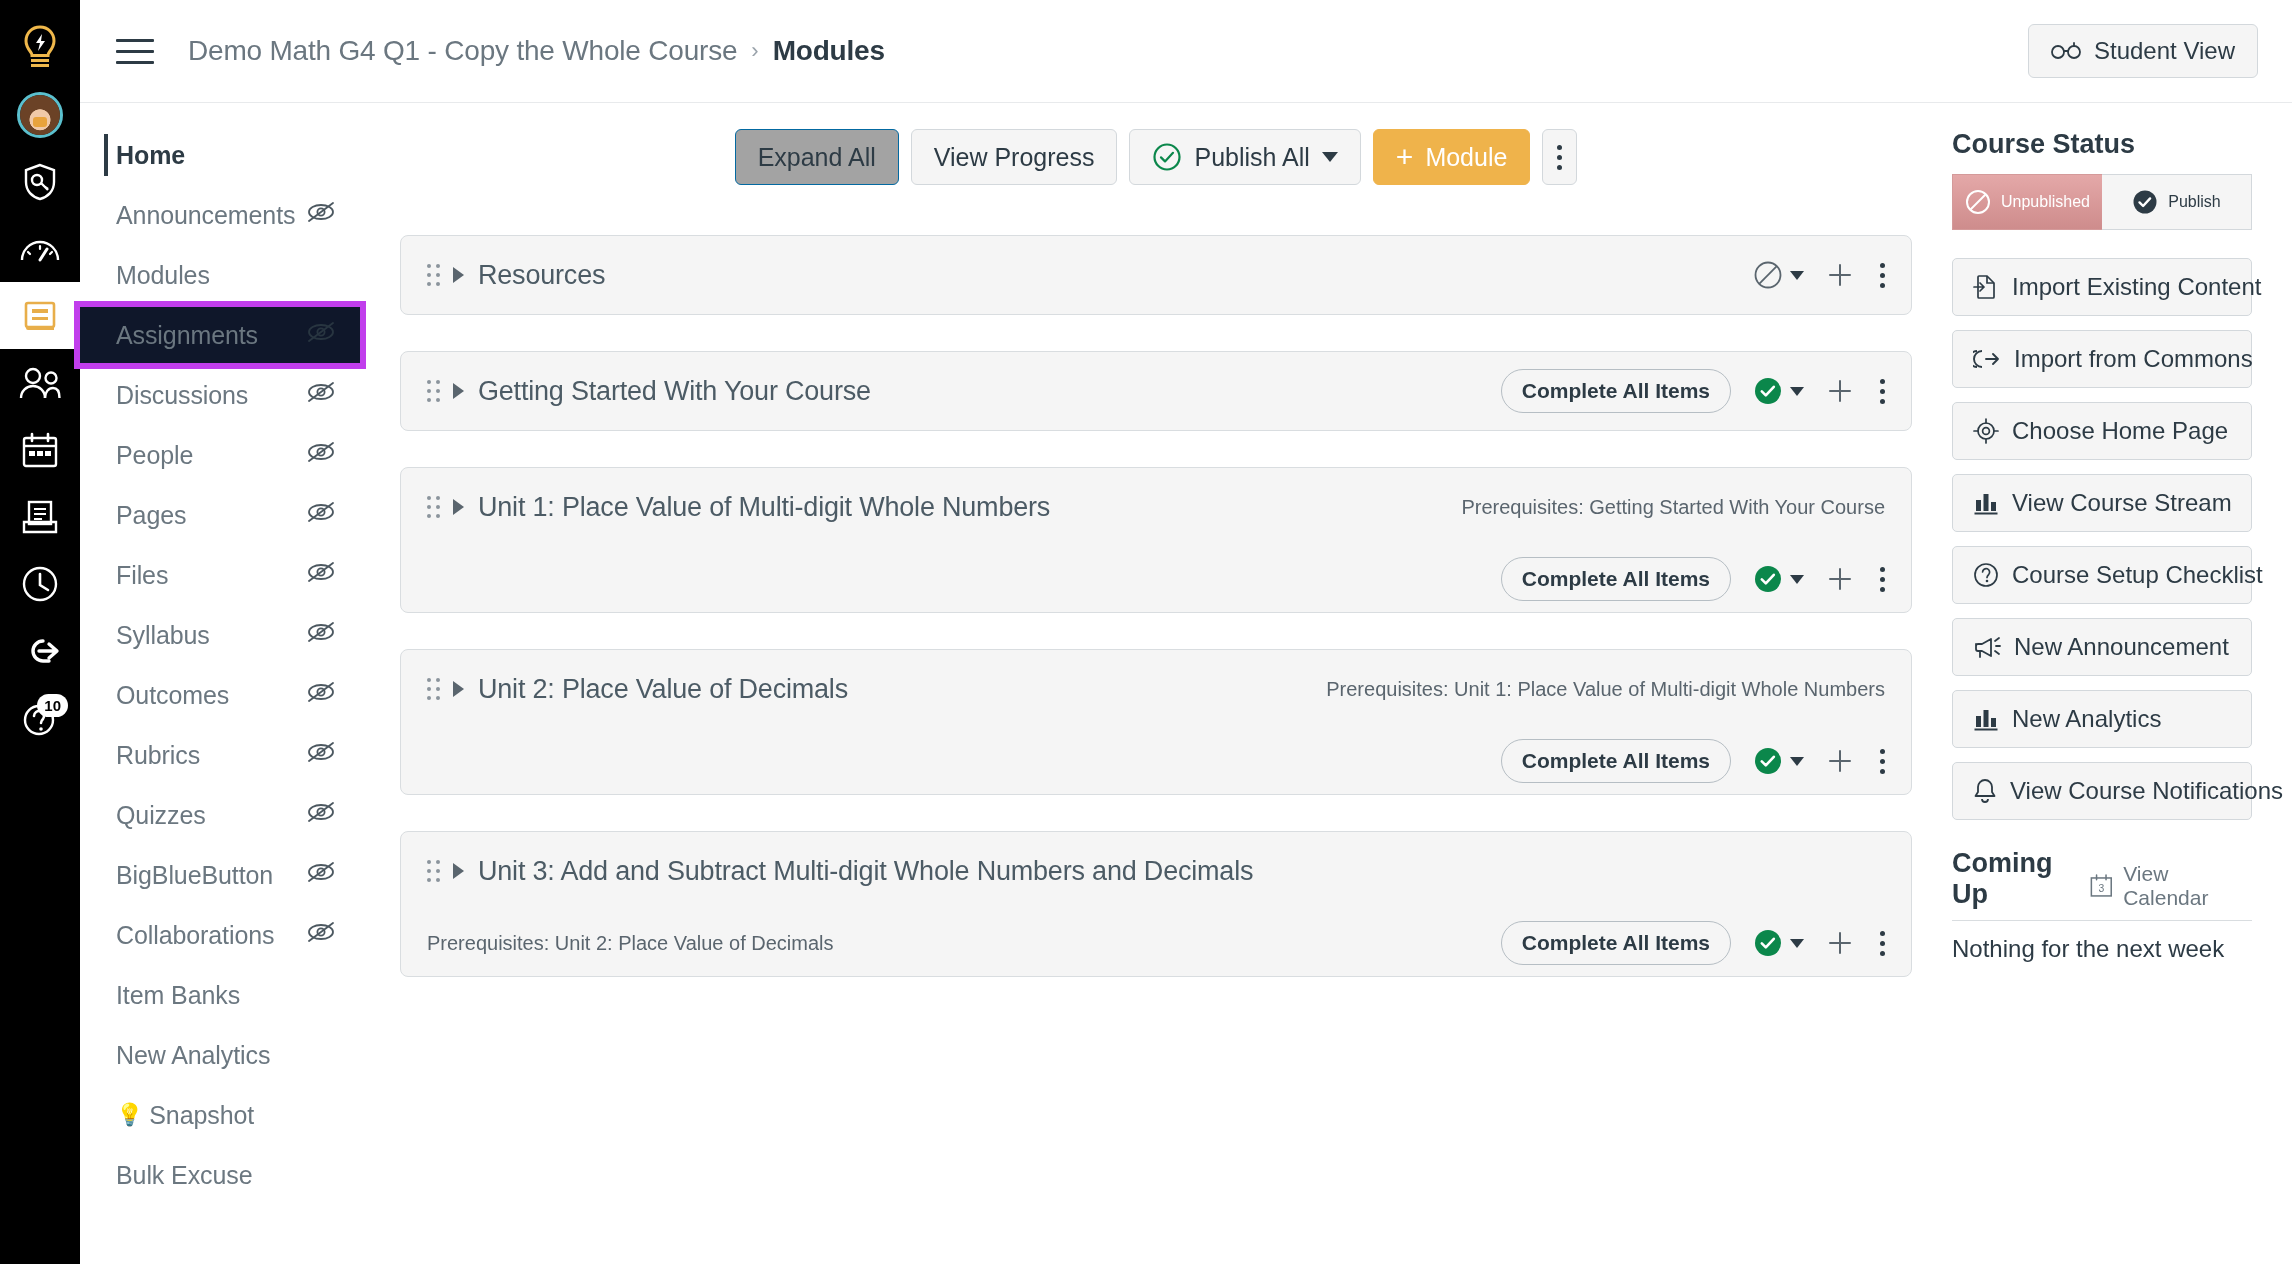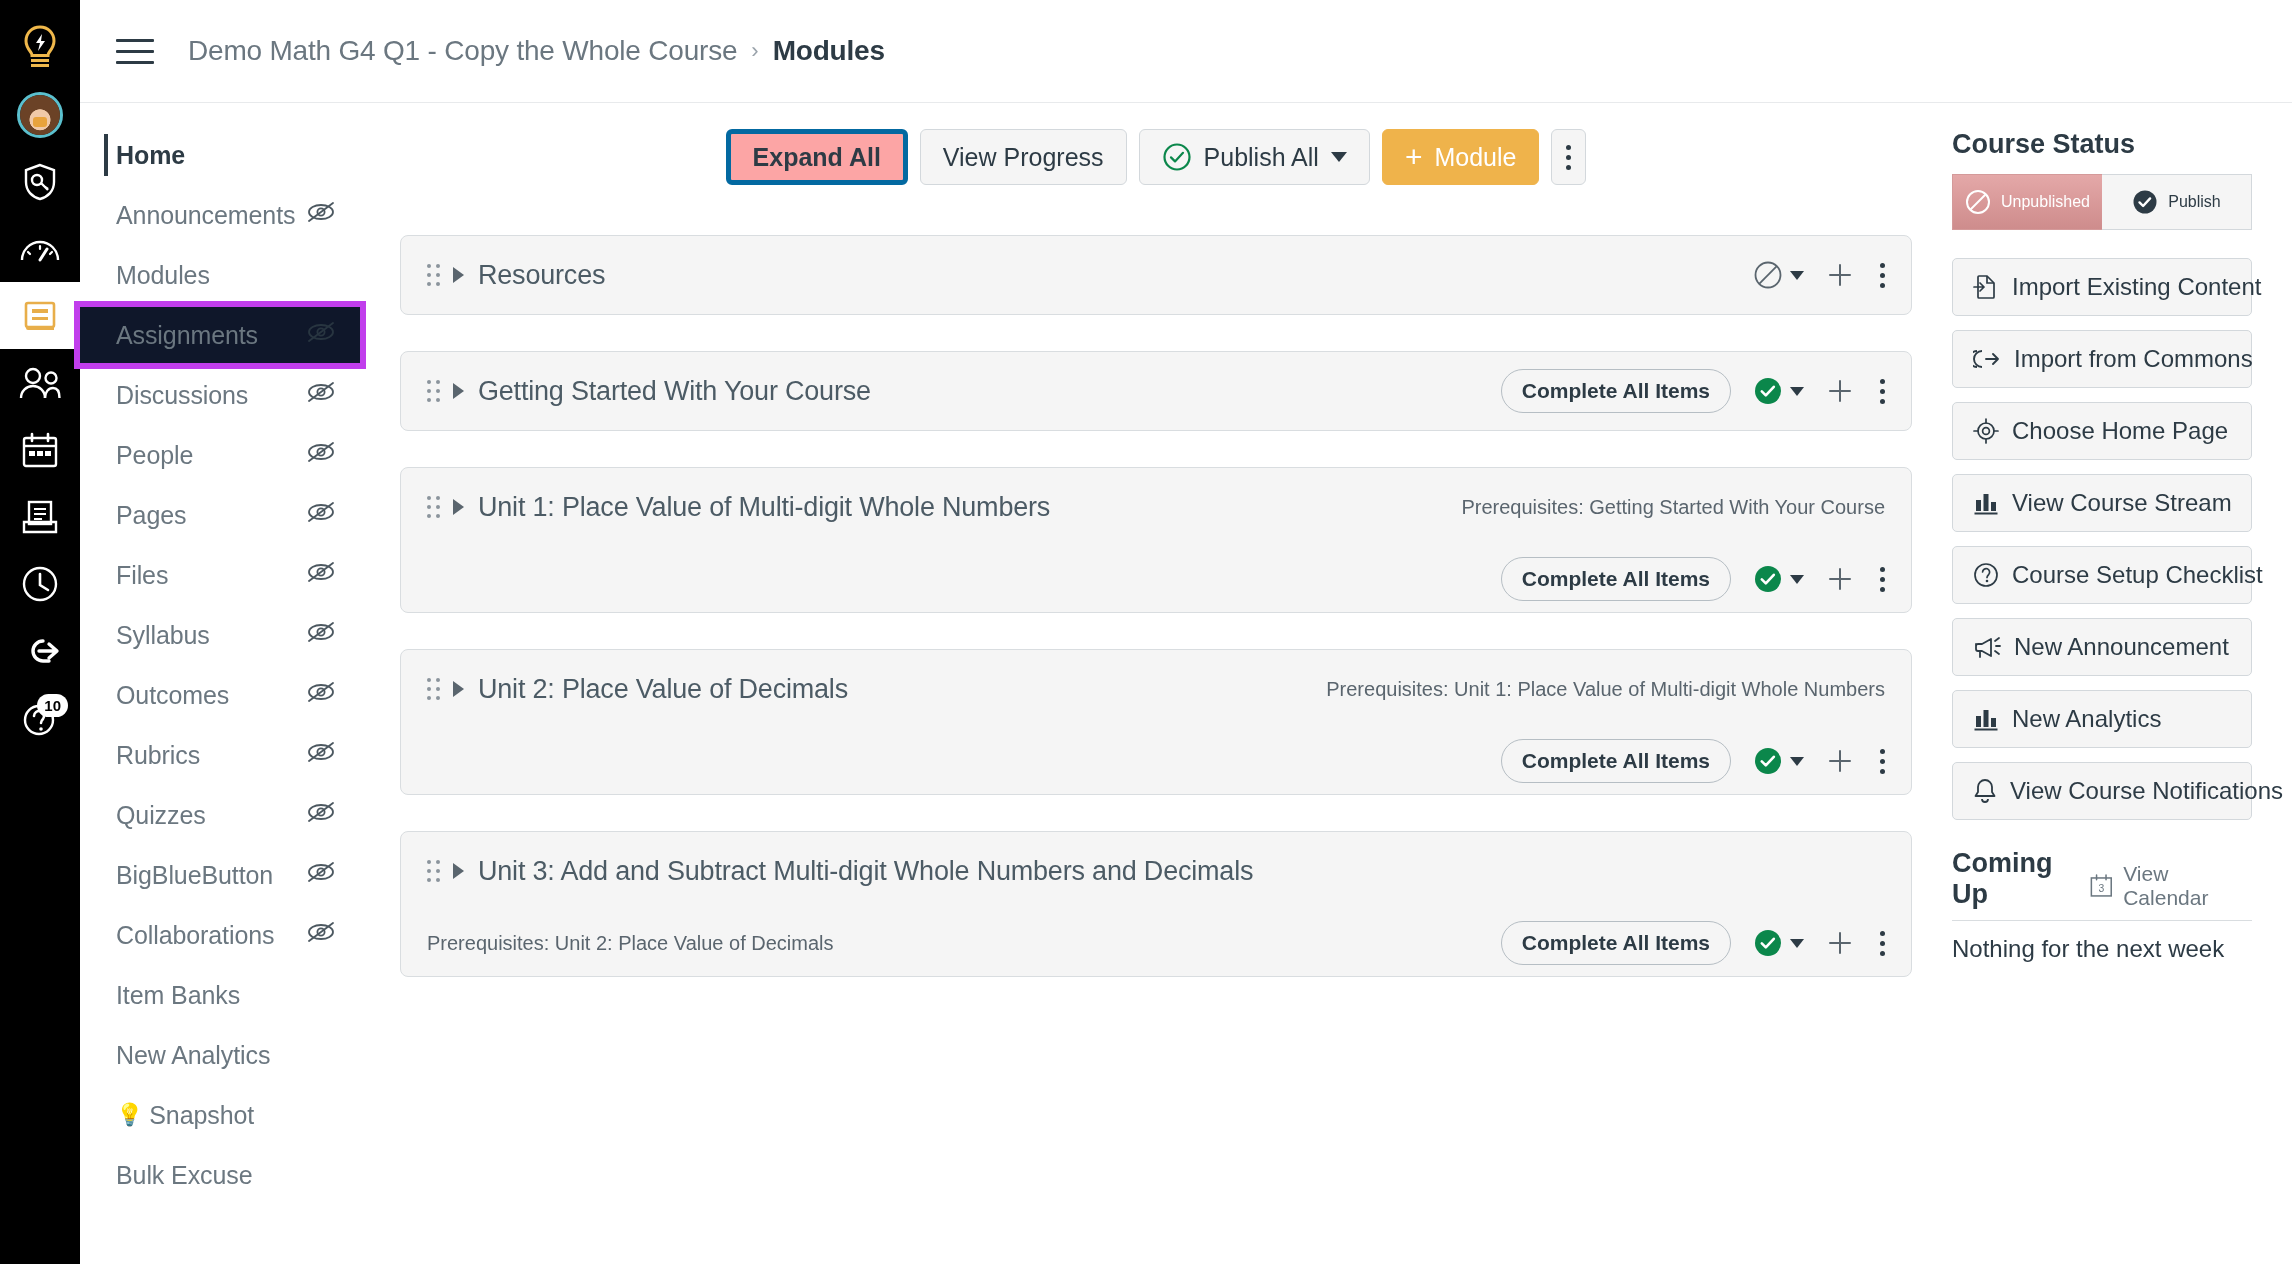--- a/index.html
+++ b/index.html
@@ -106,21 +106,21 @@
   .mod-toolbar {
     display: flex; justify-content: center; align-items: center; gap: 12px;
     margin-bottom: 50px; margin-top: 4px;
   }
   .btn {
     background: #F5F5F5; border: 1px solid #D3D8DC; border-radius: 6px;
     height: 56px; padding: 0 22px; font-size: 25px; color: #2D3B45;
     display: flex; align-items: center; gap: 12px; cursor: pointer;
     white-space: nowrap;
   }
-  .btn.focused { border: 5px solid #0369a1; background: #fca5a5; font-weight: bold; }
+  .btn.focused { border: 1px solid #0369a1; background: #a3a3a3; }
   .btn.primary {
     background: #EFB34B; border-color: #EFB34B; color: #ffffff; font-weight: normal;
   }
   .btn.icon-only { padding: 0 14px; }
   .caret { width: 0; height: 0; border-left: 8px solid transparent;
     border-right: 8px solid transparent; border-top: 10px solid #2D3B45; }
   .kebab { display: flex; flex-direction: column; gap: 5px; align-items: center; }
   .kebab i { width: 5px; height: 5px; background: #2D3B45; border-radius: 50%; display:block; }
 
   
@@ -290,20 +290,28 @@
         <span></span>
           <span></span>
           <span></span>
       </div>
       <div class="crumbs">
         <span class="crumb">Demo Math G4 Q1 - Copy the Whole Course</span>
         <span class="crumb-sep">›</span>
         <span class="crumb current">Modules</span>
       </div>
       <div class="topbar-spacer"></div>
+      <div class="student-view-btn">
+        <svg width="30" height="18" viewBox="0 0 30 18">
+          <circle cx="7" cy="10" r="6" fill="none" stroke="#2D3B45" stroke-width="1.8"></circle>
+          <circle cx="23" cy="10" r="6" fill="none" stroke="#2D3B45" stroke-width="1.8"></circle>
+          <path d="M13 9h4M23 4V1" fill="none" stroke="#2D3B45" stroke-width="1.8" stroke-linecap="round"></path>
+        </svg>
+        <span>Student View</span>
+      </div>
     </div>
 
     <div class="content-row">
 
       <div class="course-nav" id="course-nav">
           <div class="cnav-item active">
             <span class="cnav-label">Home</span>
           </div>
           <div class="cnav-item">
             <span class="cnav-label">Announcements</span>

